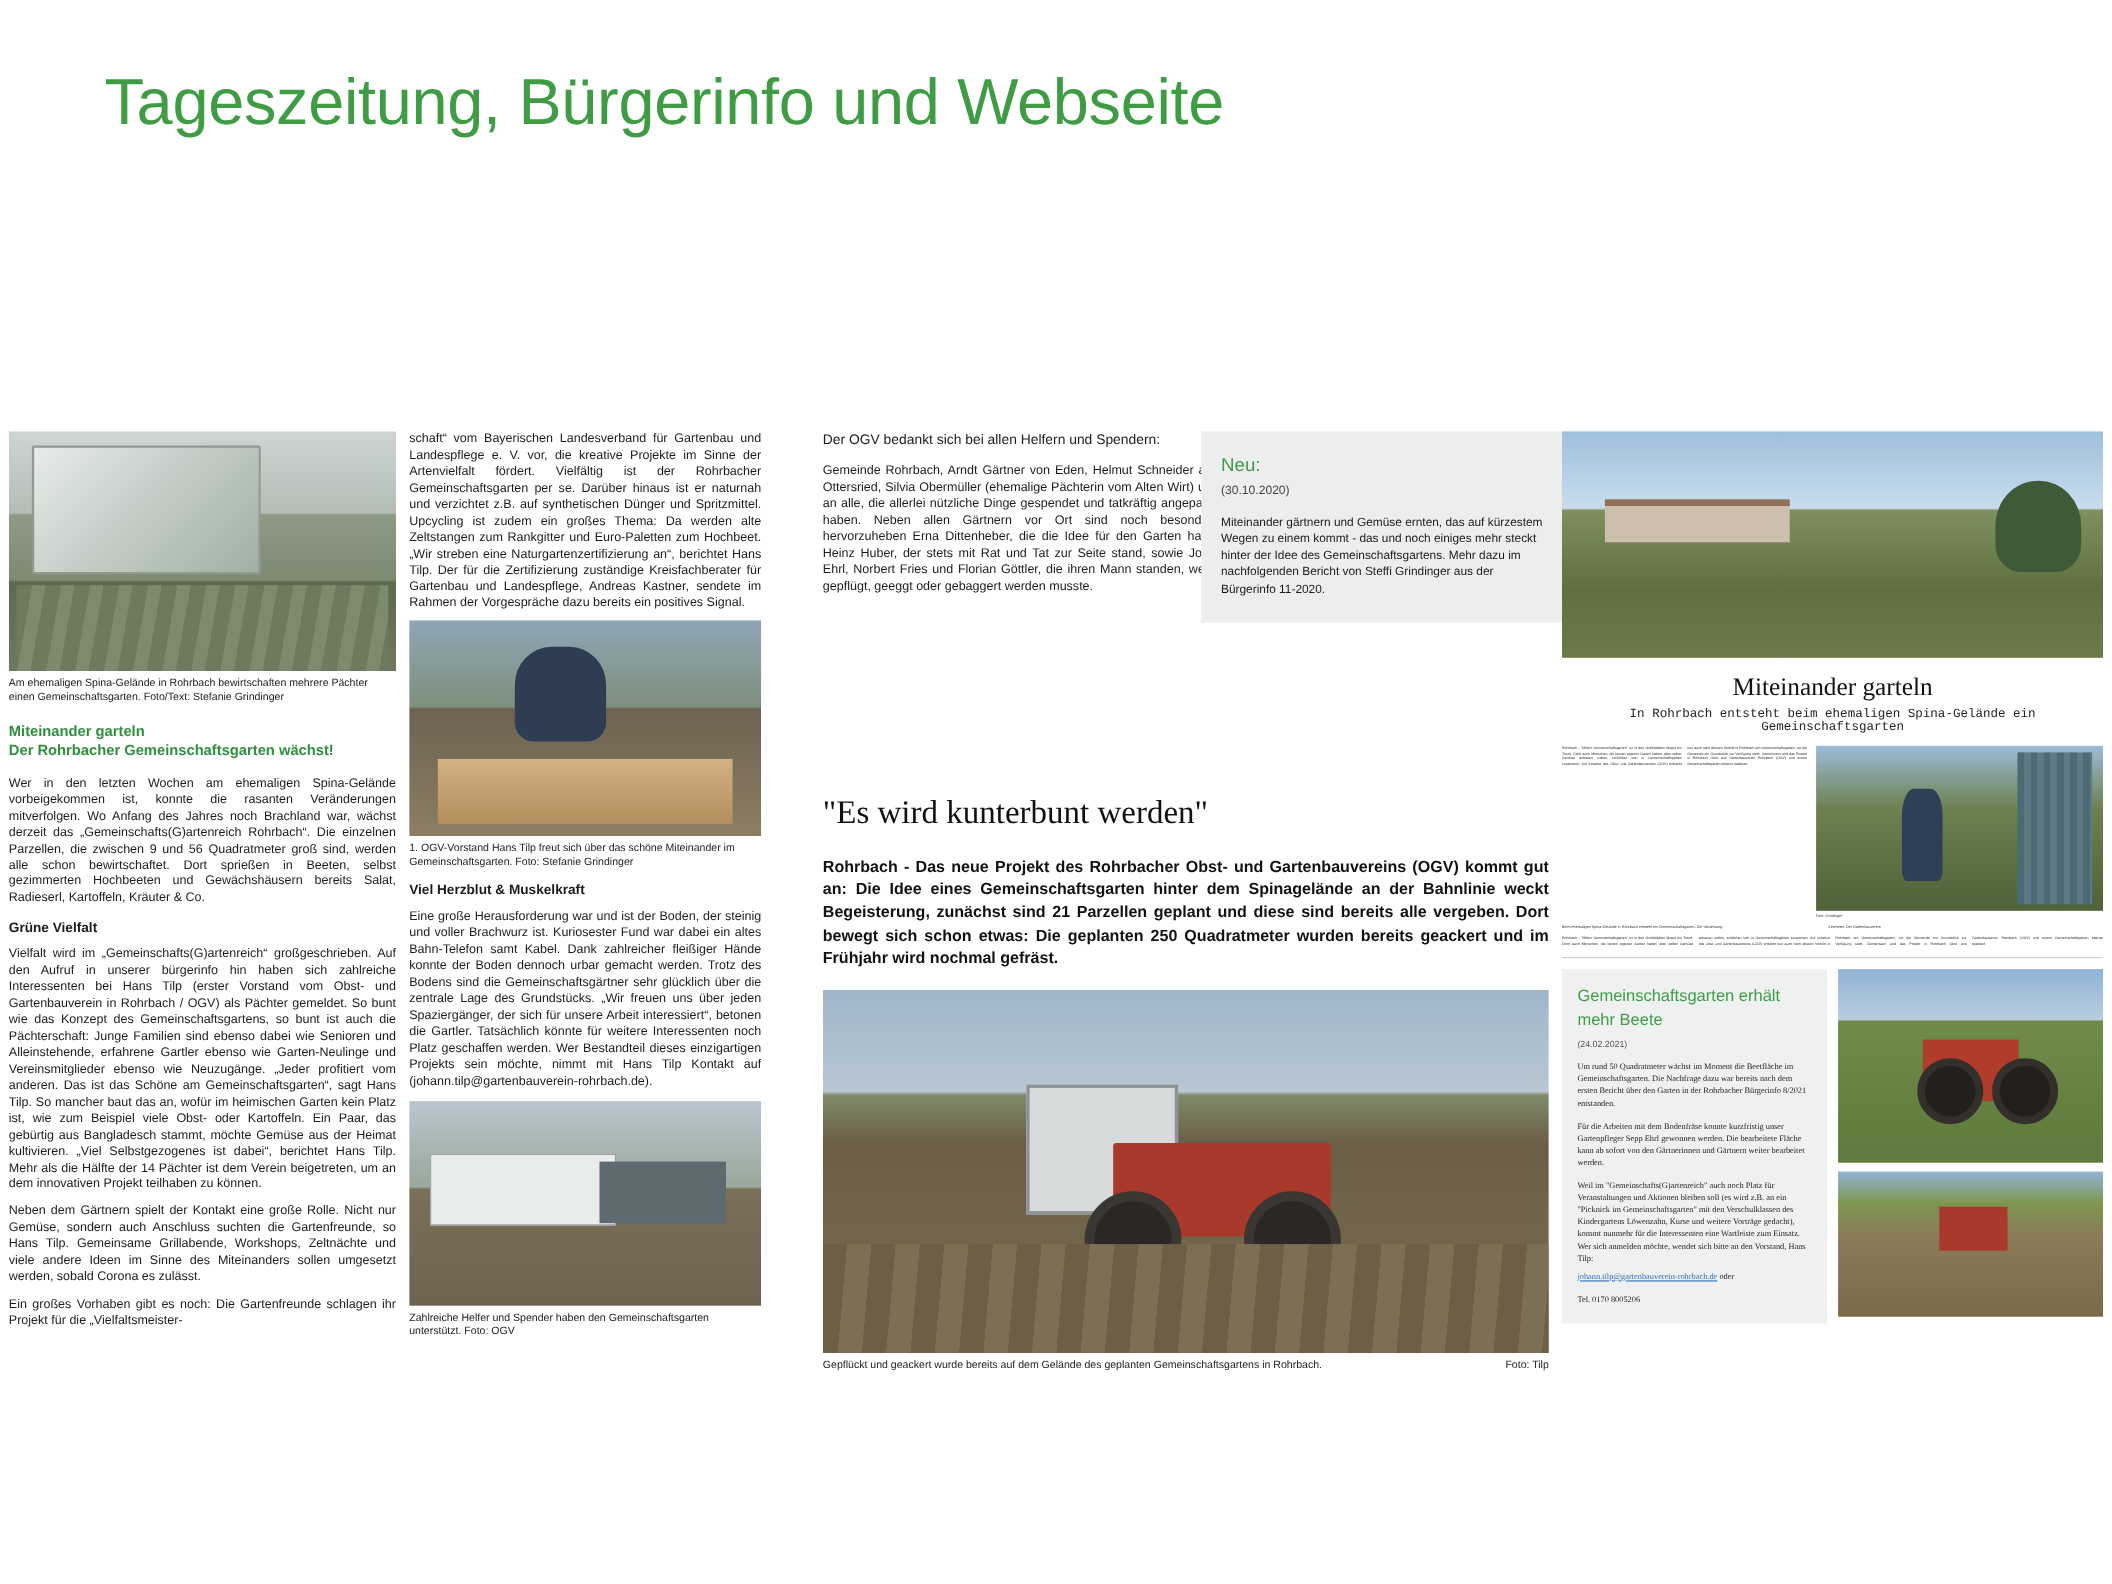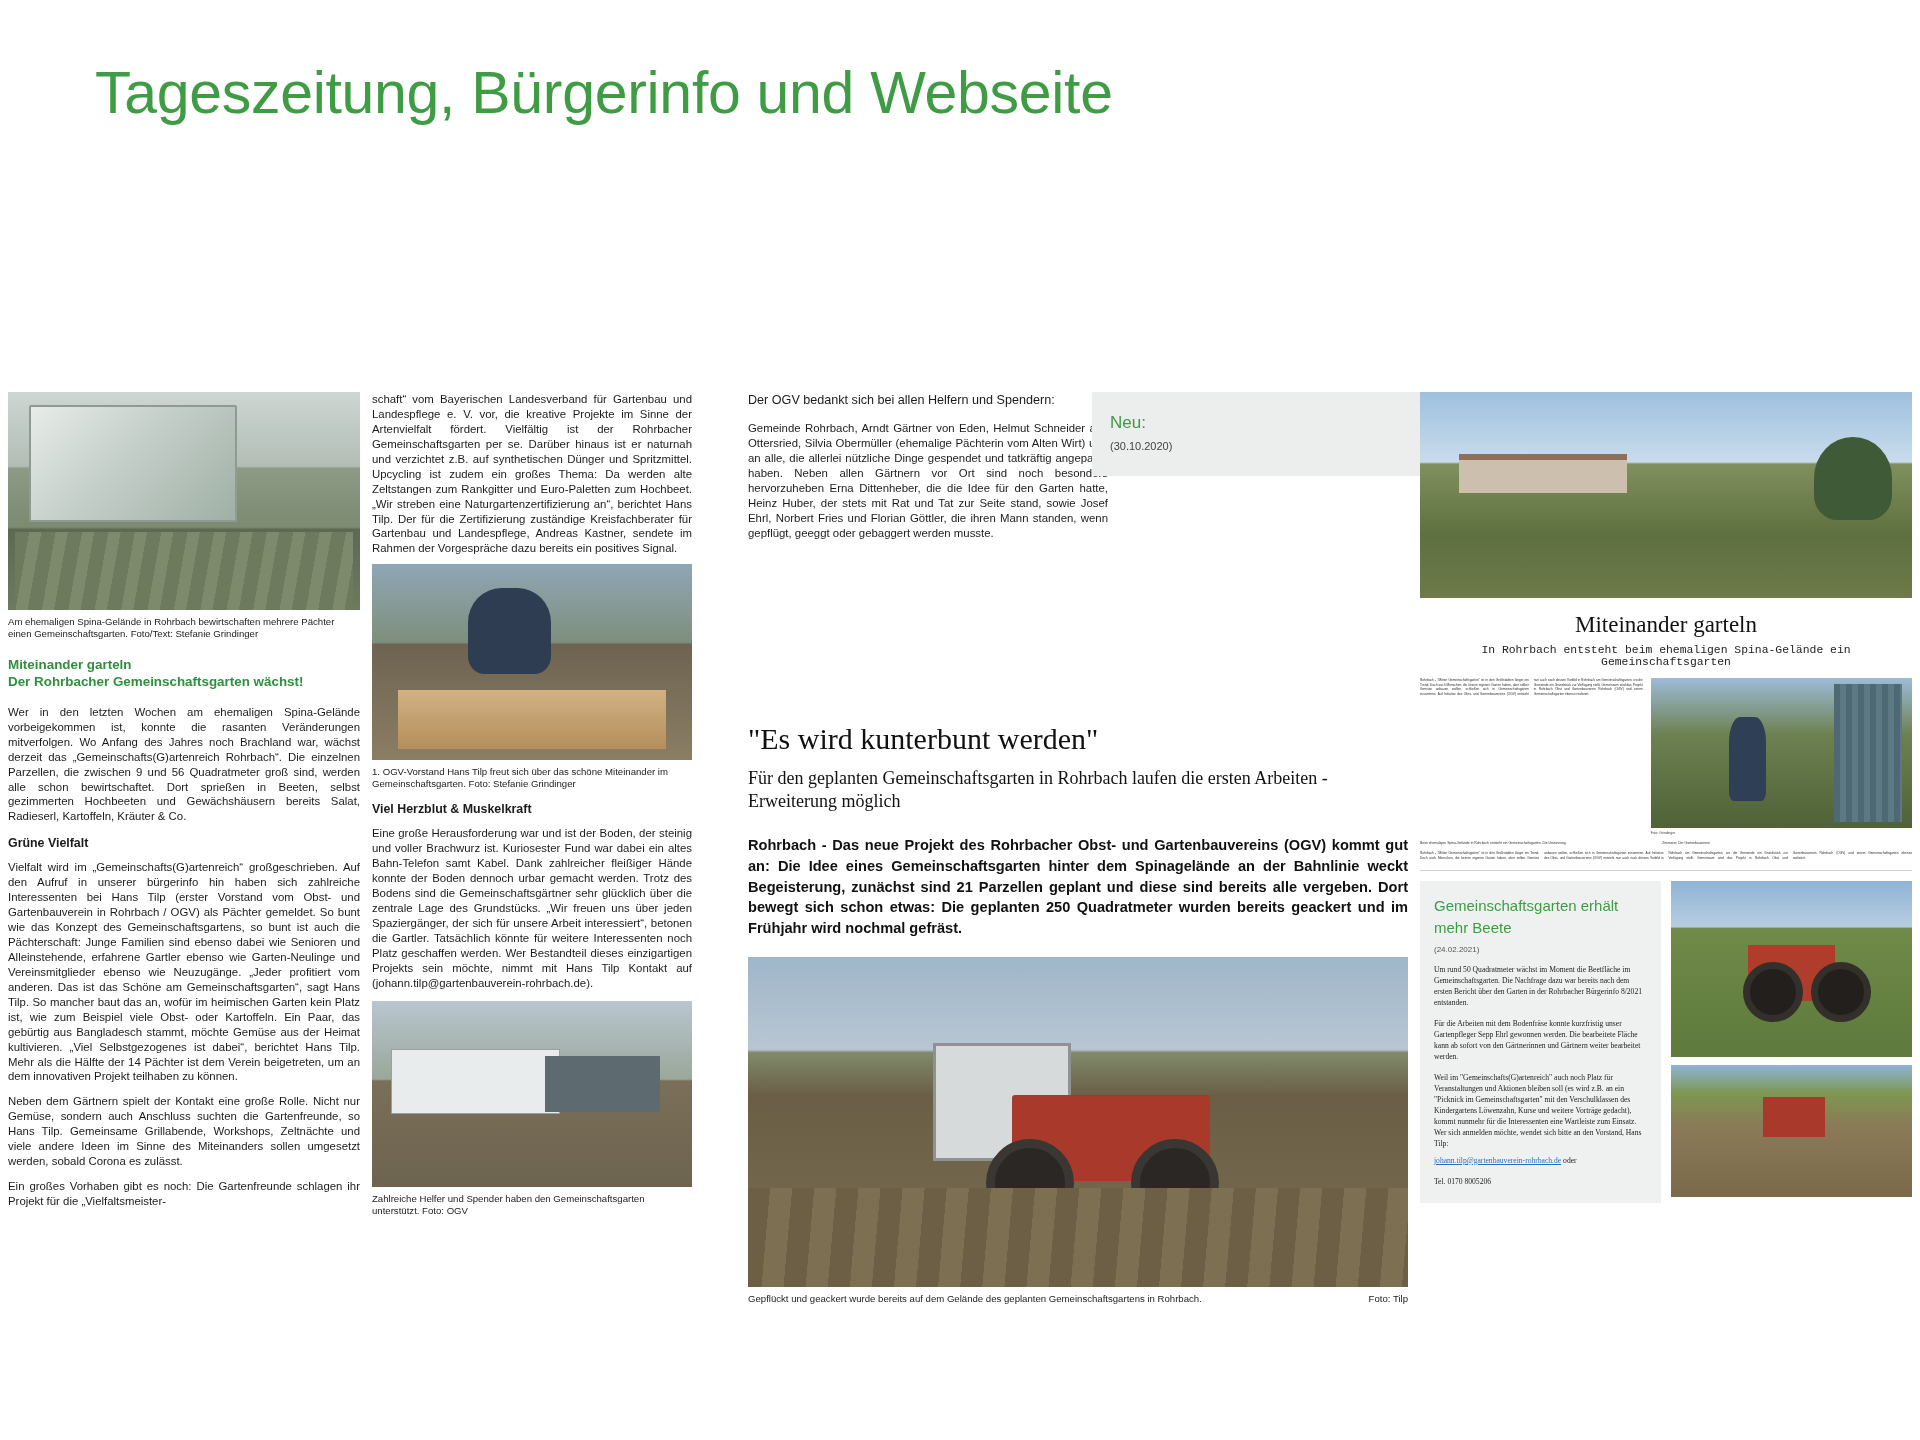--- a/index.html
+++ b/index.html
@@ -229,26 +229,26 @@
 
   <div class="col clip" id="c3" style="height:300px;">
     <div class="np np-h" style="font-size:12.6px;line-height:1.35;">Der OGV bedankt sich bei allen Helfern und Spendern:</div>
     <div class="np np-body" style="margin-top:12px;">Gemeinde Rohrbach, Arndt Gärtner von Eden, Helmut Schneider aus Ottersried, Silvia Obermüller (ehemalige Pächterin vom Alten Wirt) und an alle, die allerlei nützliche Dinge gespendet und tatkräftig angepackt haben. Neben allen Gärtnern vor Ort sind noch besonders hervorzuheben Erna Dittenheber, die die Idee für den Garten hatte, Heinz Huber, der stets mit Rat und Tat zur Seite stand, sowie Josef Ehrl, Norbert Fries und Florian Göttler, die ihren Mann standen, wenn gepflügt, geeggt oder gebaggert werden musste.</div>
   </div>
 
   <div class="col clip" id="c4" style="height:252px;">
     <div class="greybox">
       <h3>Neu:</h3>
       <span class="date">(30.10.2020)</span>
+      <p>Miteinander gärtnern und Gemüse ernten, das auf kürzestem Wegen zu einem kommt - das und noch einiges mehr steckt hinter der Idee des Gemeinschaftsgartens. Mehr dazu im nachfolgenden Bericht von Steffi Grindinger aus der Bürgerinfo 11-2020.</p>
     </div>
   </div>
 
   <div id="cc" class="clip" style="height:718px;">
     <div class="serif big-head">"Es wird kunterbunt werden"</div>
-    <div class="serif sub2">Für den geplanten Gemeinschaftsgarten in Rohrbach laufen die ersten Arbeiten - Erweiterung möglich</div>
     <div class="np lead">Rohrbach - Das neue Projekt des Rohrbacher Obst- und Gartenbauvereins (OGV) kommt gut an: Die Idee eines Gemeinschaftsgarten hinter dem Spinagelände an der Bahnlinie weckt Begeisterung, zunächst sind 21 Parzellen geplant und diese sind bereits alle vergeben. Dort bewegt sich schon etwas: Die geplanten 250 Quadratmeter wurden bereits geackert und im Frühjahr wird nochmal gefräst.</div>
     <div class="photo ph-tractor">
       <div class="cab"></div>
         <div class="body"></div>
       <div class="wheel w1"></div>
         <div class="wheel w2"></div>
       <div class="ground"></div>
     </div>
     <div style="display:flex;justify-content:space-between;margin-top:6px;">
       <span class="cap">Gepflückt und geackert wurde bereits auf dem Gelände des geplanten Gemeinschaftsgartens in Rohrbach.</span>

